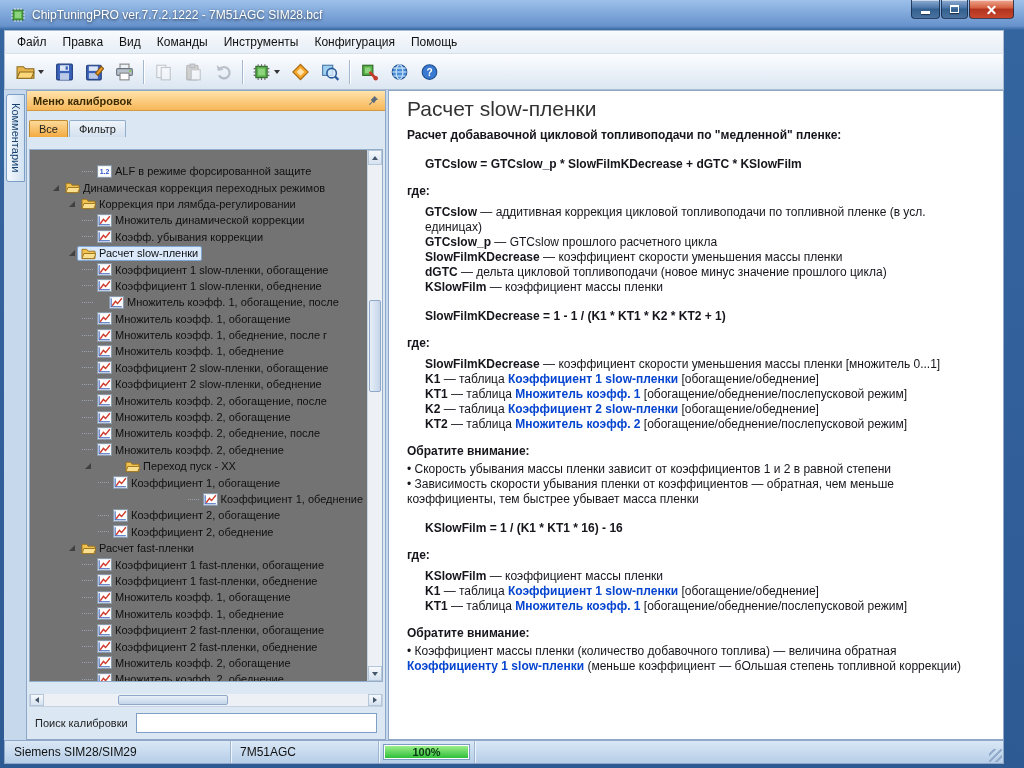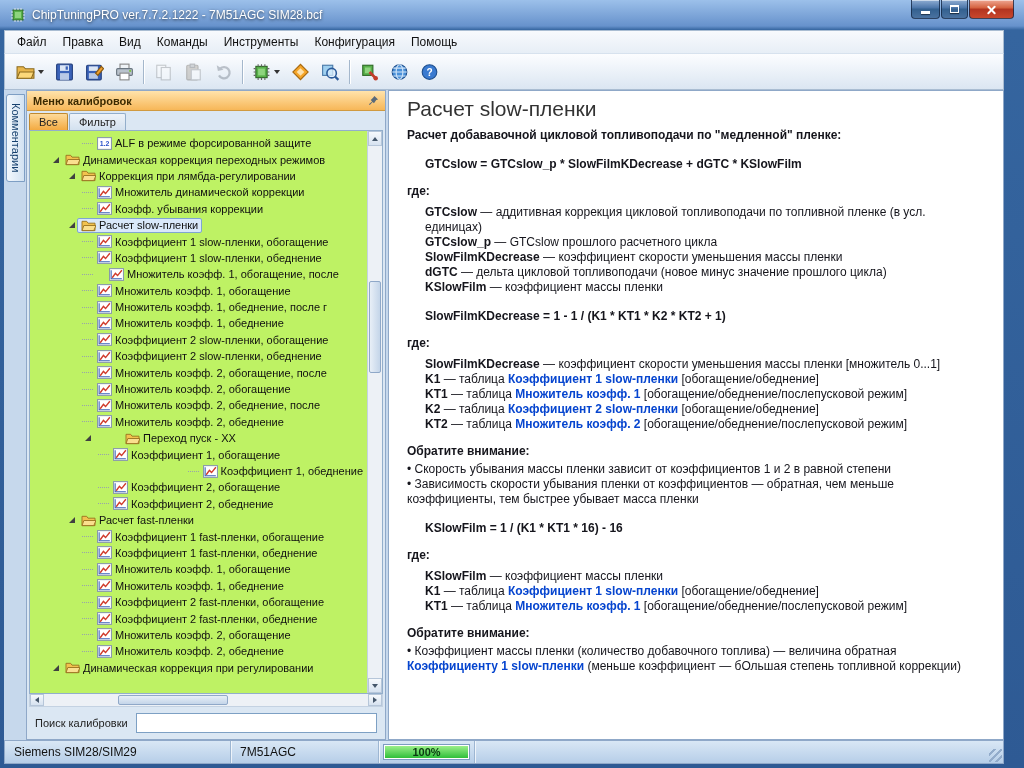--- a/index.html
+++ b/index.html
@@ -35,24 +35,24 @@
   
   #client{position:absolute;top:90px;left:4px;right:20px;bottom:28px;background:#c6d8ec;display:flex}
   #dockstrip{width:22px;position:relative}
   .side-tab{position:absolute;top:4px;left:2px;width:19px;height:88px;background:linear-gradient(90deg,#f3f8fd,#d2e2f2);border:1px solid #7d9ec4;border-radius:3px 0 0 3px;display:flex;align-items:center;justify-content:center;writing-mode:vertical-rl;font-size:11px;color:#16406e;cursor:default}
 
   
   #panel{width:360px;background:#dbe7f3;border:1px solid #8fa8c8;display:flex;flex-direction:column}
   .panel-header{height:20px;flex:none;background:linear-gradient(#ffe3ab,#f7b758);border-bottom:1px solid #d09a40;display:flex;align-items:center;padding:0 6px;font-size:11px;font-weight:bold;color:#3c2a00}
   .panel-header .icn{margin-left:auto}
   .panel-header svg{width:11px;height:11px}
-  .tabs-row{height:19px;flex:none;display:flex;align-items:flex-end;padding-left:2px;gap:1px}
+  .tabs-row{height:26px;flex:none;display:flex;align-items:flex-end;padding-left:2px;gap:1px}
   .ptab{height:17px;padding:2px 9px 0;font-size:11px;border:1px solid #93aecb;border-bottom:none;border-radius:2px 2px 0 0;background:linear-gradient(#eef3f9,#d3e1ef);color:#222;cursor:default}
   .ptab.active{background:linear-gradient(#fdda9a,#f3aa41);border-color:#c08a30}
-  .tree-wrap{flex:1;position:relative;background:#bef264;border:1px solid #93aecb;margin:0 2px;overflow:hidden;padding:4px 15px 0 2px}
+  .tree-wrap{flex:1;position:relative;background:#737373;border:1px solid #93aecb;margin:12px 2px;overflow:hidden;padding:13px 15px 0 2px}
   .trow{display:flex;align-items:center;height:16.4px;font-size:11px;white-space:nowrap;color:#101010}
   .arrow{width:11px;flex:none;display:flex;justify-content:center;align-items:center}
   .tri{width:0;height:0;border-bottom:6px solid #404040;border-left:6px solid transparent}
   .dash{width:11px;flex:none;border-top:1px dotted #98a2ac;height:0}
   .titem{display:flex;align-items:center;gap:3px;padding:0 3px;border:1px solid transparent;height:15px}
   .titem.sel{background:#d9e8fa;border:1px solid #7fa5d2;border-radius:2px}
   .titem svg{width:15px;height:13px;flex:none}
   
   .vbar{position:absolute;right:0;top:0;bottom:0;width:15px;background:#edf1f6;border-left:1px solid #c4d2e2}
   .sbtn{position:absolute;left:0;right:0;height:15px;background:linear-gradient(#f6f9fc,#d6e2f0);border:1px solid #b6c6d9;display:flex;align-items:center;justify-content:center}

